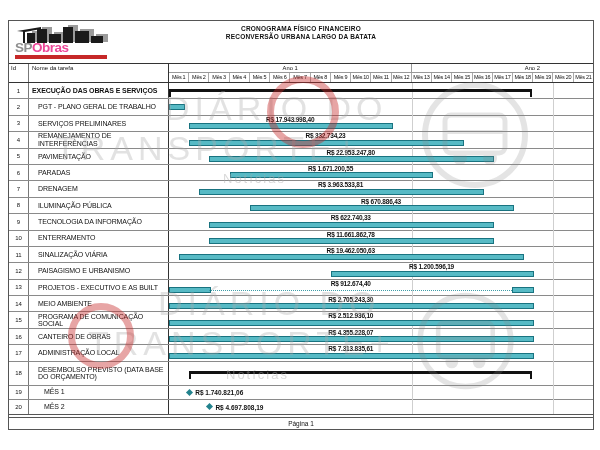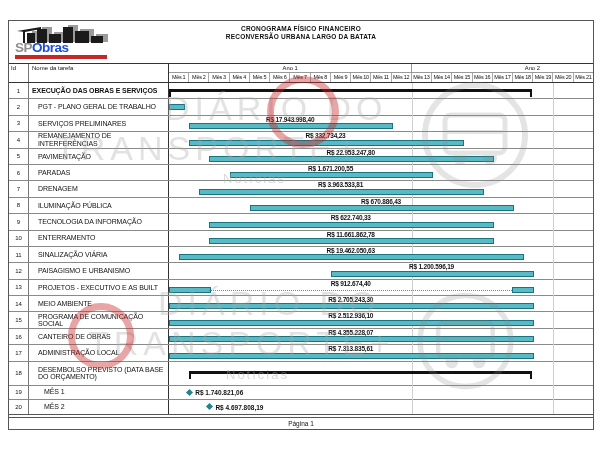--- a/index.html
+++ b/index.html
@@ -7,21 +7,21 @@
   .page{position:absolute;left:8px;top:20px;width:584px;height:408px;border:1px solid #555;
         background:#fff;display:flex;flex-direction:column;}
   
   .title-block{position:relative;height:42px;border-bottom:1px solid #333;flex:0 0 auto;}
   .titles{position:absolute;left:0;right:0;top:4px;text-align:center;}
   .title-line{font-size:6.5px;font-weight:bold;line-height:7.5px;letter-spacing:.2px;}
   .logo{position:absolute;left:6px;top:2px;width:112px;height:38px;}
   .logo svg{display:block;}
   .logo-text{font-size:13.5px;font-weight:800;letter-spacing:-.5px;line-height:12px;margin-top:-1px;}
   .logo-text .sp{color:#8f8f8f;}
-  .logo-text .obras{color:#1d4ed8;}
+  .logo-text .obras{color:#ec4899;}
   .logo-bar{width:92px;height:3.5px;background:#c62828;margin-top:1px;}
   
   .thead{display:flex;height:18px;border-bottom:1px solid #333;flex:0 0 auto;font-size:6px;}
   .h-id{flex:0 0 20px;border-right:1px solid #777;padding:1px 0 0 2px;box-sizing:border-box;}
   .h-name{flex:0 0 140px;border-right:1px solid #333;padding:1px 0 0 3px;box-sizing:border-box;}
   .h-chart{flex:1 1 auto;display:flex;flex-direction:column;position:relative;}
   .h-years{position:relative;height:8px;border-bottom:1px solid #999;}
   .year-label{position:absolute;top:1px;transform:translateX(-50%);font-size:5.8px;white-space:nowrap;}
   .year-tick{position:absolute;top:0;bottom:0;width:1px;background:#999;}
   .h-months{display:flex;height:10px;}

